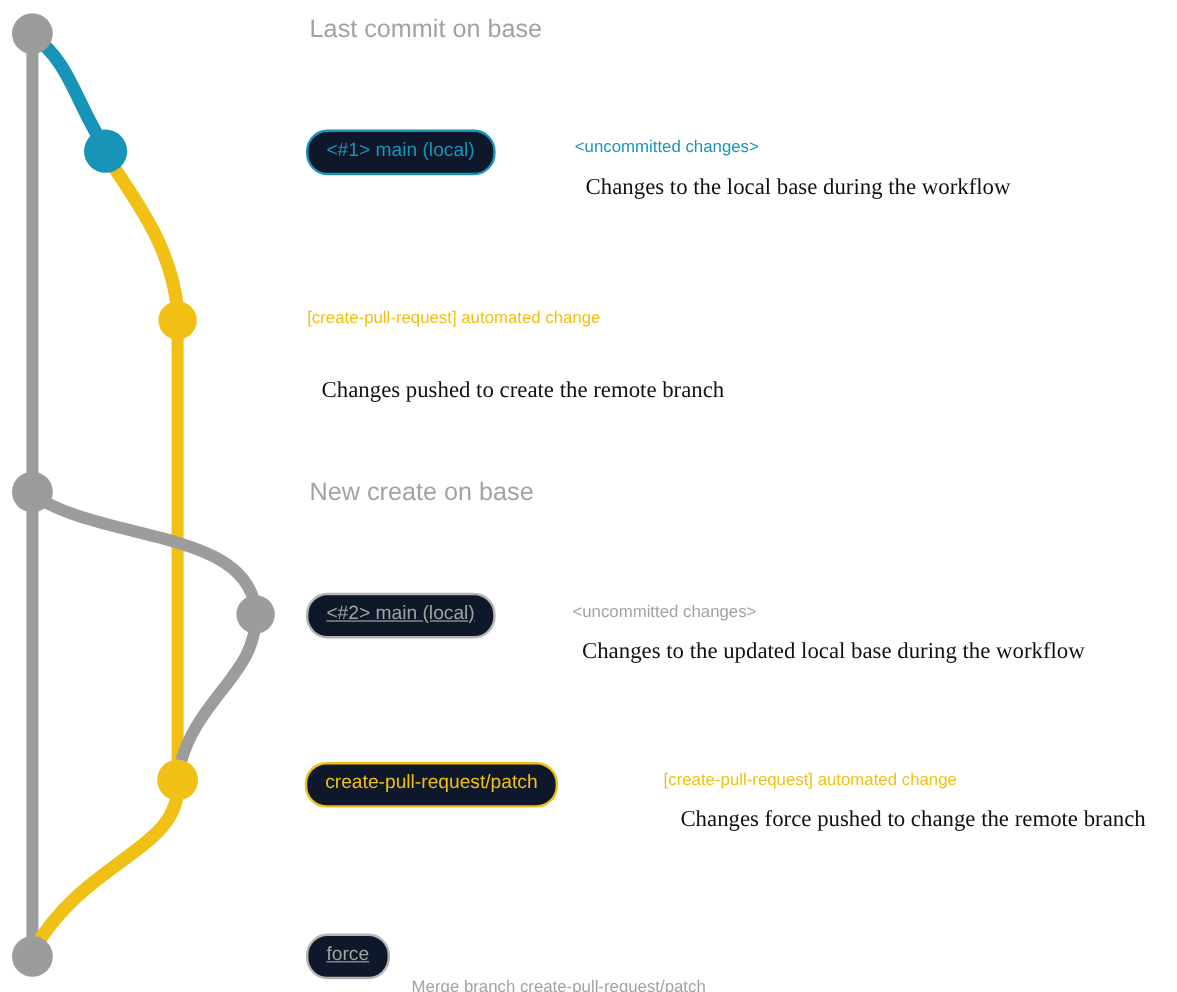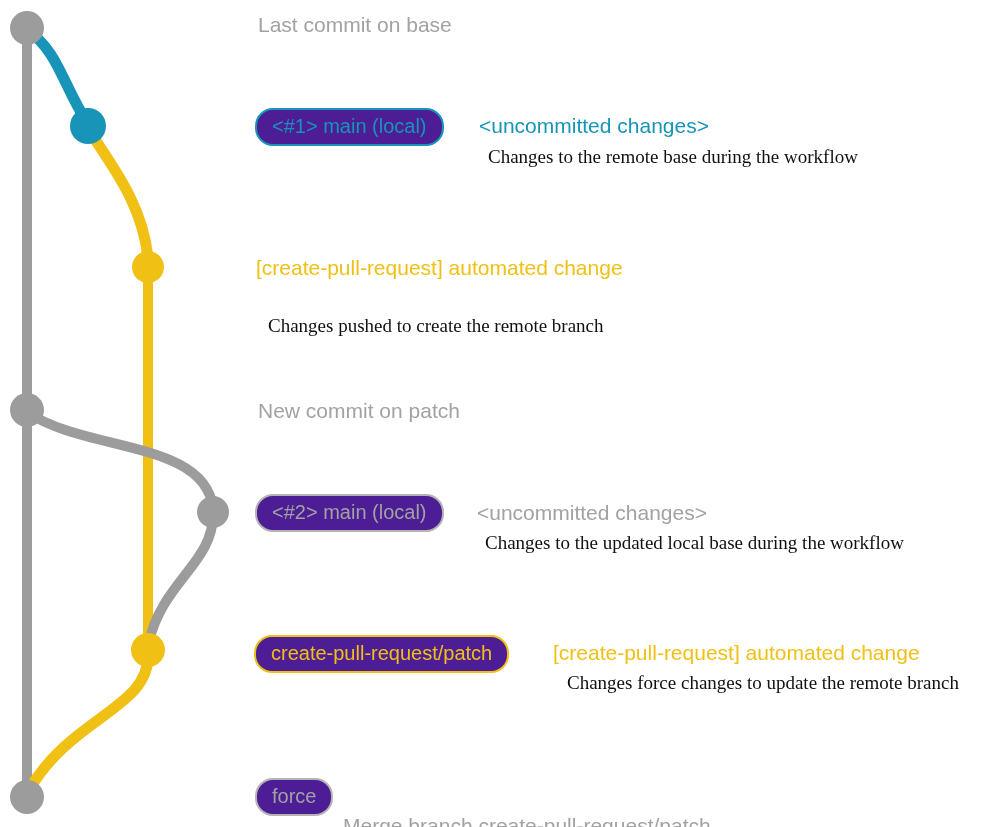--- a/index.html
+++ b/index.html
@@ -15,29 +15,29 @@
   .note{
     color:var(--text_gray);
     font-size:21px;
     font-weight:400;
   }
   .branch-box{
     display:inline-block;
     border:2px solid;
     border-radius:18px;
     padding:4px 15px 6px 15px;
-    font-size:20px;
+    font-size:16px;
     line-height:24px;
-    background:#4c1d95;
+    background:#0f172a;
   }
   .box-teal{border-color:var(--teal);color:var(--teal);}
-  .box-gray{border-color:var(--box_gray);color:var(--text_gray);}
+  .box-gray{border-color:var(--box_gray);color:var(--text_gray);text-decoration:underline;}
   .box-yellow{border-color:var(--yellow);color:var(--yellow);}
 
-  .headline{font-size:21px;font-weight:400;}
+  .headline{font-size:14px;font-weight:400;}
   .headline-teal{color:var(--teal);}
   .headline-gray{color:var(--text_gray);}
   .headline-yellow{color:var(--yellow);}
 
   .desc{
     font-family:"Liberation Serif", serif;
     color:#111111;
     font-size:19px;
   }
 
@@ -75,31 +75,31 @@
     <circle class="dot-gray" cx="27" cy="410" r="17"></circle>
     <circle class="dot-gray" cx="213" cy="512" r="16"></circle>
     <circle class="dot-yellow" cx="148" cy="650" r="17"></circle>
     <circle class="dot-gray" cx="27" cy="797" r="17"></circle>
   </svg>
 
   <div class="abs note" style="left:258px;top:13px;">Last commit on base</div>
 
   <div class="abs branch-box box-teal" style="left:255px;top:108px;">&lt;#1&gt; main (local)</div>
   <div class="abs headline headline-teal" style="left:479px;top:114px;">&lt;uncommitted changes&gt;</div>
-  <div class="abs desc" style="left:488px;top:146px;">Changes to the remote base during the workflow</div>
+  <div class="abs desc" style="left:488px;top:146px;">Changes to the local base during the workflow</div>
 
   <div class="abs headline headline-yellow" style="left:256px;top:256px;">[create-pull-request] automated change</div>
   <div class="abs desc" style="left:268px;top:287px;margin-top:28px;">Changes pushed to create the remote branch</div>
 
-  <div class="abs note" style="left:258px;top:399px;">New commit on patch</div>
+  <div class="abs note" style="left:258px;top:399px;">New create on base</div>
 
   <div class="abs branch-box box-gray" style="left:255px;top:494px;">&lt;#2&gt; main (local)</div>
   <div class="abs headline headline-gray" style="left:477px;top:501px;">&lt;uncommitted changes&gt;</div>
   <div class="abs desc" style="left:485px;top:532px;">Changes to the updated local base during the workflow</div>
 
   <div class="abs branch-box box-yellow" style="left:254px;top:635px;">create-pull-request/patch</div>
   <div class="abs headline headline-yellow" style="left:553px;top:641px;">[create-pull-request] automated change</div>
-  <div class="abs desc" style="left:567px;top:672px;">Changes force changes to update the remote branch</div>
+  <div class="abs desc" style="left:567px;top:672px;">Changes force pushed to change the remote branch</div>
 
   <div class="abs branch-box box-gray" style="left:255px;top:778px;">force</div>
   <div class="abs headline headline-gray" style="left:343px;top:786px;margin-top:28px;">Merge branch create-pull-request/patch</div>
 
 </div>
 
 </body></html>

